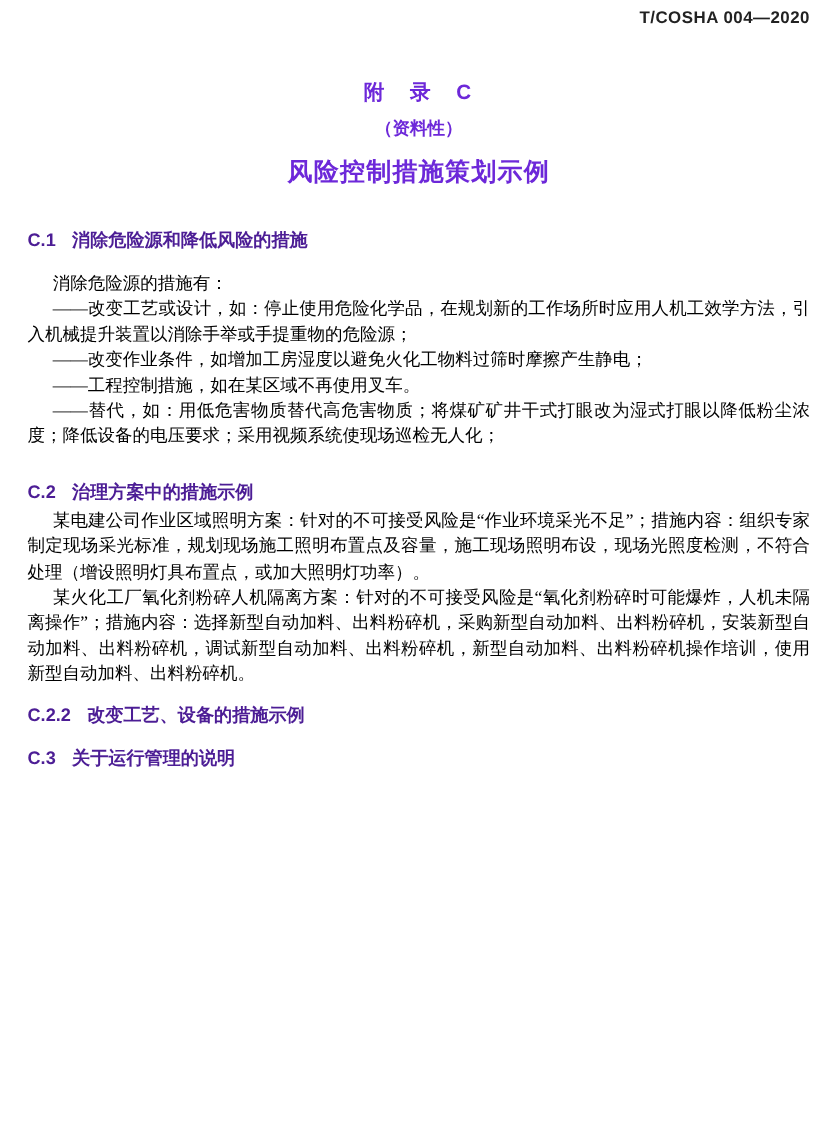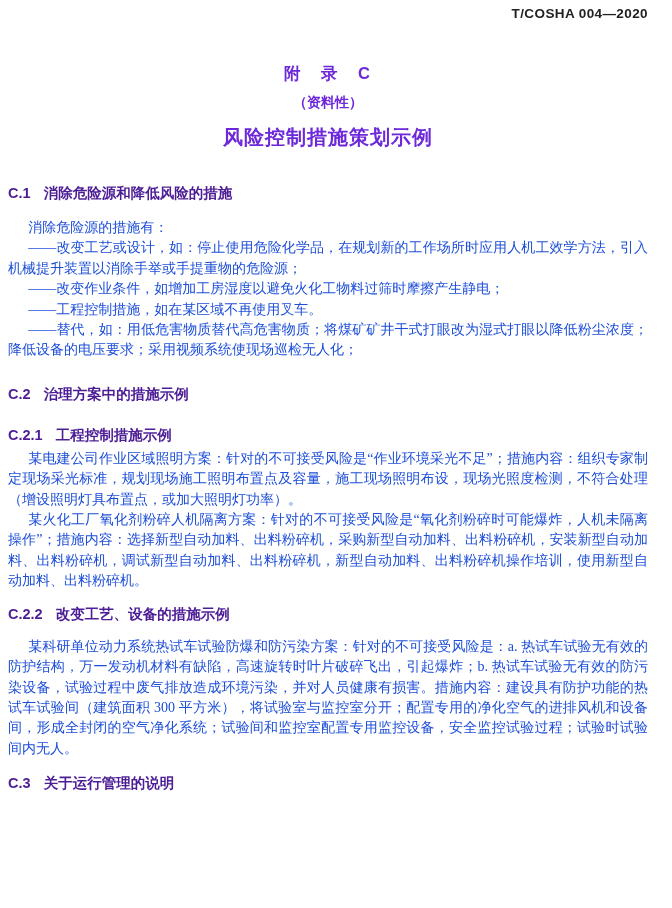--- a/index.html
+++ b/index.html
@@ -7,21 +7,21 @@
     padding: 0;
     background: #ffffff;
   }
   .page {
     position: relative;
     box-sizing: border-box;
     width: 672px;
     height: 908px;
     background: #ffffff;
     overflow: hidden;
-    padding: 6px 24px 0 8px;
+    padding: 6px 24px 0 22px;
     font-family: "Liberation Serif", "DejaVu Serif", serif;
     color: #1b1b1b;
   }
   .doc-header {
     text-align: right;
     font-family: "Liberation Sans", "DejaVu Sans", sans-serif;
     font-size: 13.5px;
     font-weight: 600;
     letter-spacing: 0.4px;
     color: #222222;
@@ -52,21 +52,21 @@
     font-weight: 700;
     color: #4c1d95;
     margin: 0;
     line-height: 20px;
   }
   .sec-num { margin-right: 0.9em; }
   .body {
     font-size: 14px;
     line-height: 20.4px;
     text-align: justify;
-    color: #1d4ed8;
+    color: #000000;
   }
   .body p {
     margin: 0;
     text-indent: 1.45em;
   }
   .body p.flush { text-indent: 0; }
   #sec-c1  { margin-top: 32px; }
   #body-c1 { margin-top: 15px; }
   #sec-c2  { margin-top: 23px; }
   #sec-c21 { margin-top: 21px; }
@@ -99,34 +99,28 @@
     <p>——改变工艺或设计，如：停止使用危险化学品，在规划新的工作场所时应用人机工效学方法，引入机械提升装置以消除手举或手提重物的危险源；</p>
     <p>——改变作业条件，如增加工房湿度以避免火化工物料过筛时摩擦产生静电；</p>
     <p>——工程控制措施，如在某区域不再使用叉车。</p>
     <p>——替代，如：用低危害物质替代高危害物质；将煤矿矿井干式打眼改为湿式打眼以降低粉尘浓度；降低设备的电压要求；采用视频系统使现场巡检无人化；</p>
   </div>
 
   <h2 class="sec" id="sec-c2">
     <span class="sec-num">C.2</span><span class="sec-title">治理方案中的措施示例</span>
   </h2>
 
-  <h2 class="sec" id="sec-c21">
-    <span class="sec-num">C.2.1</span><span class="sec-title">工程控制措施示例</span>
-  </h2>
 
   <div class="body" id="body-c21">
     <p>某电建公司作业区域照明方案：针对的不可接受风险是“作业环境采光不足”；措施内容：组织专家制定现场采光标准，规划现场施工照明布置点及容量，施工现场照明布设，现场光照度检测，不符合处理（增设照明灯具布置点，或加大照明灯功率）。</p>
     <p>某火化工厂氧化剂粉碎人机隔离方案：针对的不可接受风险是“氧化剂粉碎时可能爆炸，人机未隔离操作”；措施内容：选择新型自动加料、出料粉碎机，采购新型自动加料、出料粉碎机，安装新型自动加料、出料粉碎机，调试新型自动加料、出料粉碎机，新型自动加料、出料粉碎机操作培训，使用新型自动加料、出料粉碎机。</p>
   </div>
 
   <h2 class="sec" id="sec-c22">
     <span class="sec-num">C.2.2</span><span class="sec-title">改变工艺、设备的措施示例</span>
   </h2>
 
-  <div class="body" id="body-c22">
-    <p>某科研单位动力系统热试车试验防爆和防污染方案：针对的不可接受风险是：a. 热试车试验无有效的防护结构，万一发动机材料有缺陷，高速旋转时叶片破碎飞出，引起爆炸；b. 热试车试验无有效的防污染设备，试验过程中废气排放造成环境污染，并对人员健康有损害。措施内容：建设具有防护功能的热试车试验间（建筑面积 300 平方米），将试验室与监控室分开；配置专用的净化空气的进排风机和设备间，形成全封闭的空气净化系统；试验间和监控室配置专用监控设备，安全监控试验过程；试验时试验间内无人。</p>
-  </div>
 
   <h2 class="sec" id="sec-c3">
     <span class="sec-num">C.3</span><span class="sec-title">关于运行管理的说明</span>
   </h2>
 
 </div>
 
 </body></html>

